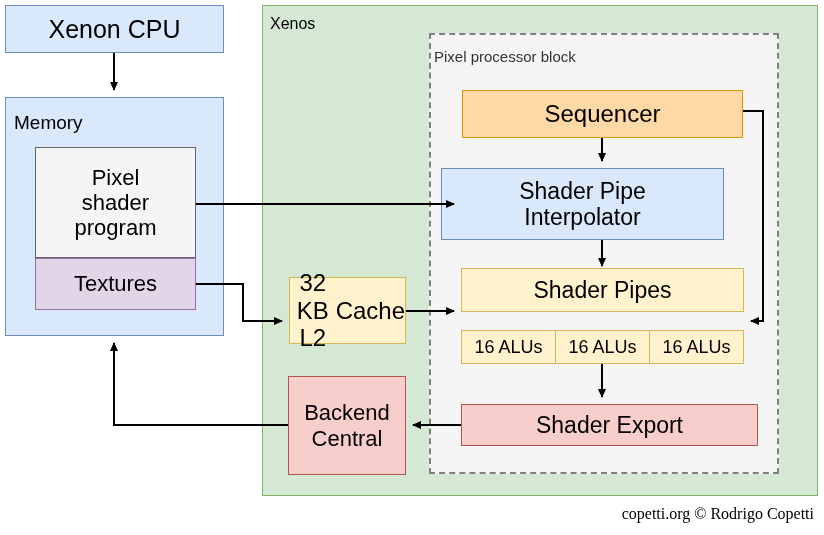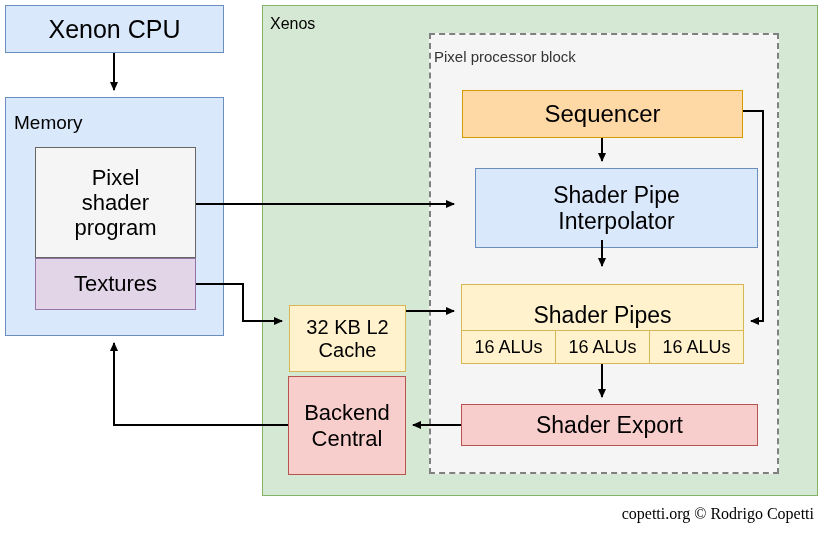--- a/index.html
+++ b/index.html
@@ -76,26 +76,26 @@
     left: 434px; top: 48px;
     font-size: 15px; color: #333333;
   }
 
   #sequencer {
     left: 462px; top: 90px; width: 281px; height: 48px;
     background: #ffd9a5; border: 1px solid #d79b00;
     font-size: 24px;
   }
   #shader-pipe-interpolator {
-    left: 475px; top: 168px; width: 283px; height: 80px;
+    left: 441px; top: 168px; width: 283px; height: 72px;
     background: #dae8fc; border: 1px solid #6c8ebf;
     font-size: 23px; flex-direction: column;
   }
   #shader-pipes {
-    left: 461px; top: 284px; width: 283px; height: 62px;
+    left: 461px; top: 268px; width: 283px; height: 44px;
     background: #fff2cc; border: 1px solid #d6b656;
     font-size: 23px;
   }
   #alu-row {
     position: absolute;
     left: 461px; top: 330px; width: 283px; height: 34px;
     display: flex;
   }
   .alu-cell {
     flex: 1 1 0;
@@ -109,21 +109,21 @@
 
   #shader-export {
     left: 461px; top: 404px; width: 297px; height: 42px;
     background: #f8cecc; border: 1px solid #b85450;
     font-size: 23px;
   }
 
   #l2-cache {
     left: 289px; top: 277px; width: 117px; height: 67px;
     background: #fff2cc; border: 1px solid #d6b656;
-    font-size: 20px; flex-direction: column; margin-top: 28px;
+    font-size: 24px; flex-direction: row;
   }
   #backend-central {
     left: 288px; top: 376px; width: 118px; height: 99px;
     background: #f8cecc; border: 1px solid #b85450;
     font-size: 22px; flex-direction: column;
   }
 
   #footer {
     position: absolute;
     left: 0; top: 505px; width: 814px;

